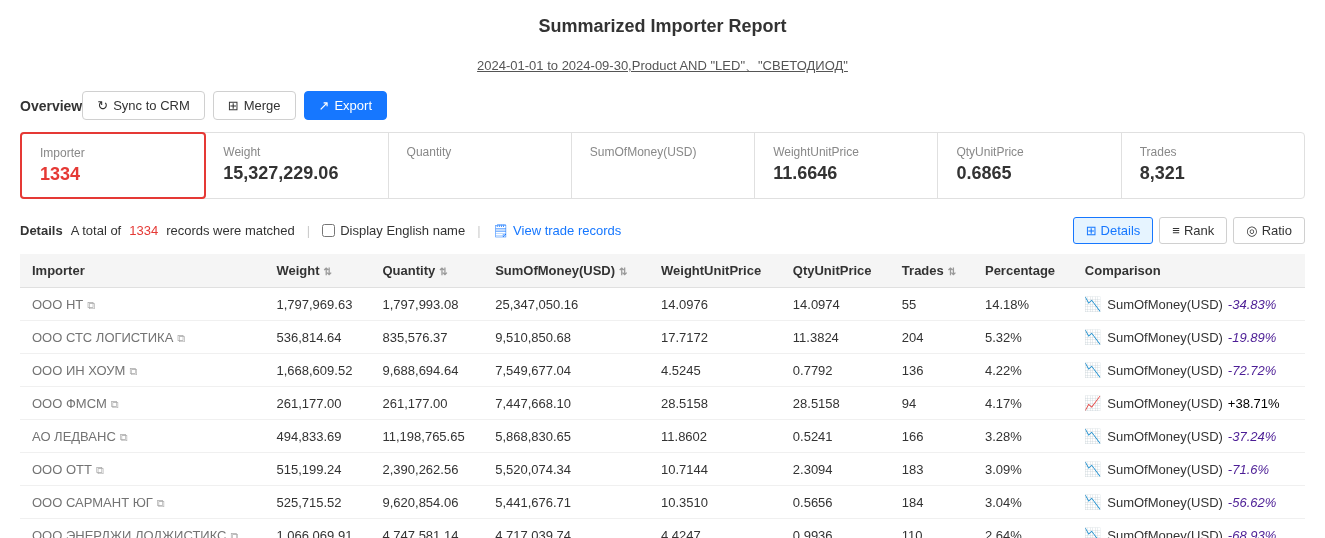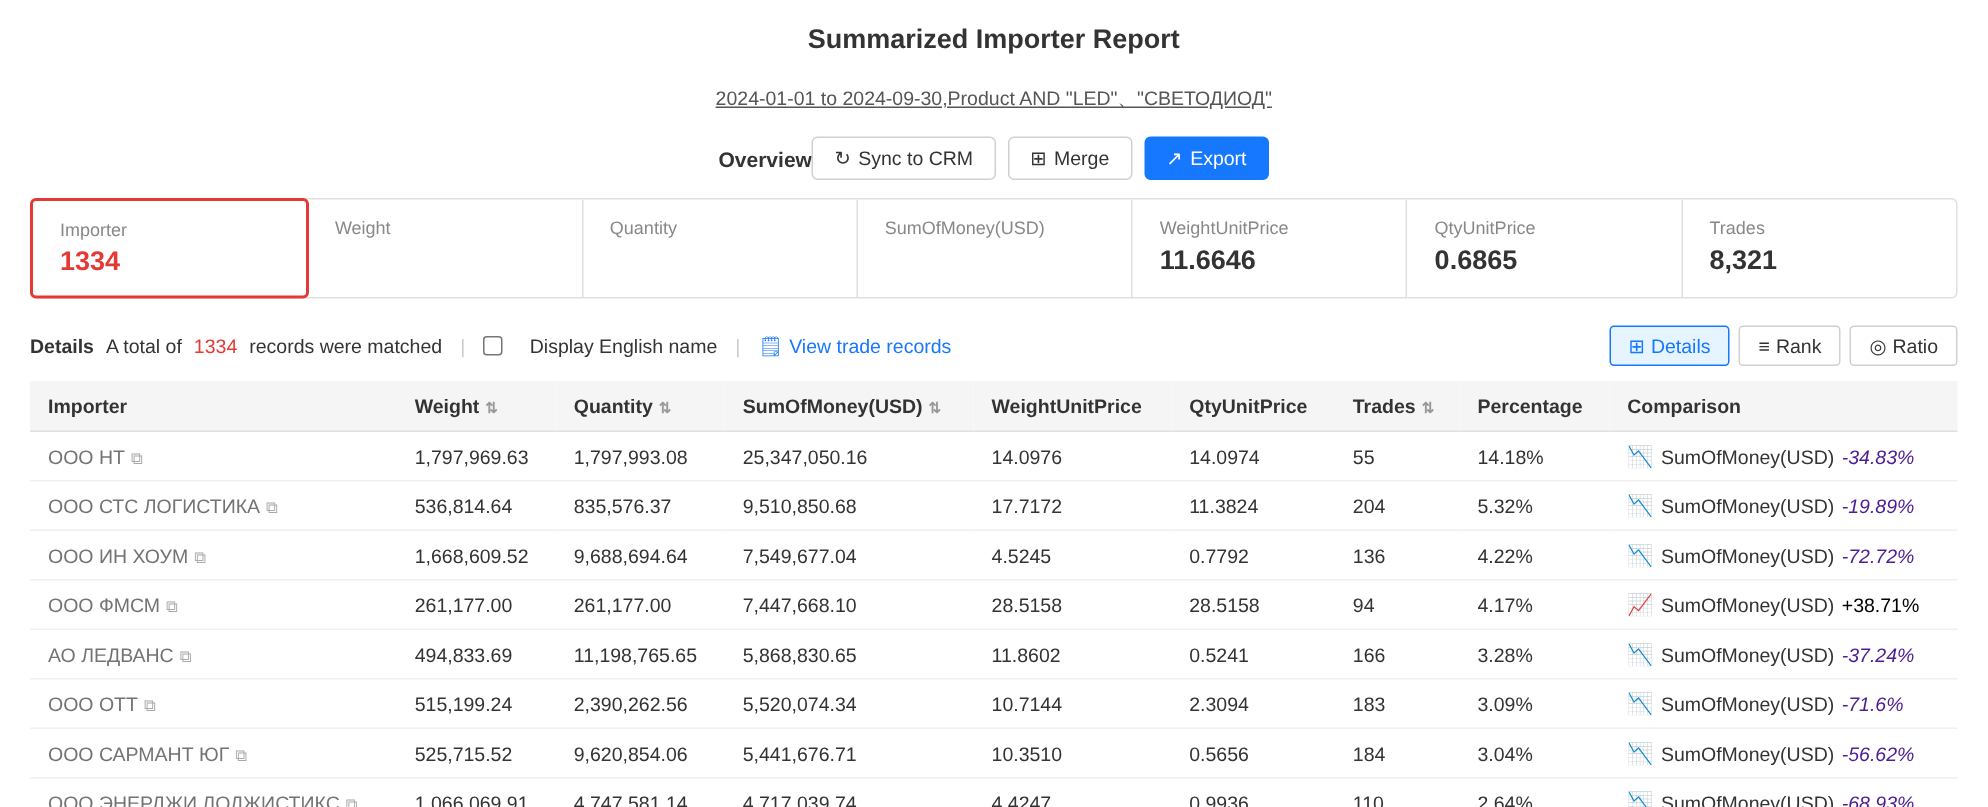--- a/index.html
+++ b/index.html
@@ -1,37 +1,37 @@
 <!DOCTYPE html>
 <html><head>
   <meta charset="utf-8">
   <style>
     * { box-sizing: border-box; margin: 0; padding: 0; }
     body { font-family: Arial, sans-serif; font-size: 13px; background: #fff; color: #333; }
     .page { width: 1325px; min-height: 538px; padding: 16px 20px; }
     .report-title { text-align: center; font-size: 18px; font-weight: 600; color: #333; margin-bottom: 20px; }
     .report-subtitle { text-align: center; font-size: 13px; color: #555; margin-bottom: 16px; text-decoration: underline; }
-    .overview-row { display: flex; align-items: center; justify-content: center; margin-bottom: 12px; }
+    .overview-row { display: flex; align-items: center; justify-content: flex-start; margin-bottom: 12px; }
     .overview-label { font-size: 14px; font-weight: 600; color: #333; }
     .overview-actions { display: flex; gap: 8px; }
     .btn { display: flex; align-items: center; gap: 5px; padding: 6px 14px; border-radius: 4px; font-size: 13px; cursor: pointer; border: 1px solid #d0d0d0; background: #fff; color: #333; }
     .btn-blue { background: #1677ff; color: #fff; border: 1px solid #1677ff; }
     .metrics-row { display: flex; gap: 0; border: 1px solid #e0e0e0; border-radius: 4px; margin-bottom: 18px; }
     .metric-item { flex: 1; padding: 12px 18px; border-right: 1px solid #e0e0e0; }
     .metric-item:last-child { border-right: none; }
     .metric-item.highlighted { border: 2px solid #e53935; border-radius: 4px; margin: -1px; }
     .metric-label { font-size: 12px; color: #888; margin-bottom: 4px; }
     .metric-value { font-size: 18px; font-weight: 700; color: #333; }
     .metric-item.highlighted .metric-value { color: #e53935; }
     .details-row { display: flex; align-items: center; justify-content: space-between; margin-bottom: 10px; }
     .details-left { display: flex; align-items: center; gap: 8px; font-size: 13px; }
     .details-label { font-weight: 600; }
     .details-count { color: #e53935; }
     .details-right { display: flex; gap: 6px; }
-    .checkbox-wrap { display: flex; align-items: center; gap: 18px; cursor: pointer; }
+    .checkbox-wrap { display: flex; align-items: center; gap: 5px; cursor: pointer; }
     .view-link { display: flex; align-items: center; gap: 4px; color: #1677ff; cursor: pointer; font-size: 13px; }
     .tab-btn { display: flex; align-items: center; gap: 4px; padding: 5px 12px; border: 1px solid #d0d0d0; background: #fff; font-size: 13px; cursor: pointer; border-radius: 3px; color: #333; }
     .tab-btn.active { background: #e6f4ff; border-color: #1677ff; color: #1677ff; }
     table { width: 100%; border-collapse: collapse; font-size: 13px; }
     thead tr { background: #f5f5f5; }
     th { padding: 9px 12px; text-align: left; font-weight: 600; color: #333; border-bottom: 1px solid #e0e0e0; white-space: nowrap; }
     td { padding: 8px 12px; border-bottom: 1px solid #f0f0f0; color: #333; white-space: nowrap; }
     .importer-link { color: #737373; cursor: pointer; text-decoration: none; }
     .sort-icon { display: inline-block; margin-left: 4px; font-size: 10px; color: #999; }
     .copy-icon { display: inline-block; margin-left: 4px; cursor: pointer; color: #aaa; font-size: 11px; }
@@ -69,20 +69,21 @@
     </div>
   </div>
 
   <div class="metrics-row" id="metrics-container">
       <div class="metric-item highlighted">
     <div class="metric-label">Importer</div>
     <div class="metric-value">1334</div>
   </div>
       <div class="metric-item">
     <div class="metric-label">Weight</div>
+    <div class="metric-value">15,327,229.06</div>
   </div>
       <div class="metric-item">
     <div class="metric-label">Quantity</div>
   </div>
       <div class="metric-item">
     <div class="metric-label">SumOfMoney(USD)</div>
   </div>
       <div class="metric-item">
     <div class="metric-label">WeightUnitPrice</div>
     <div class="metric-value">11.6646</div>

